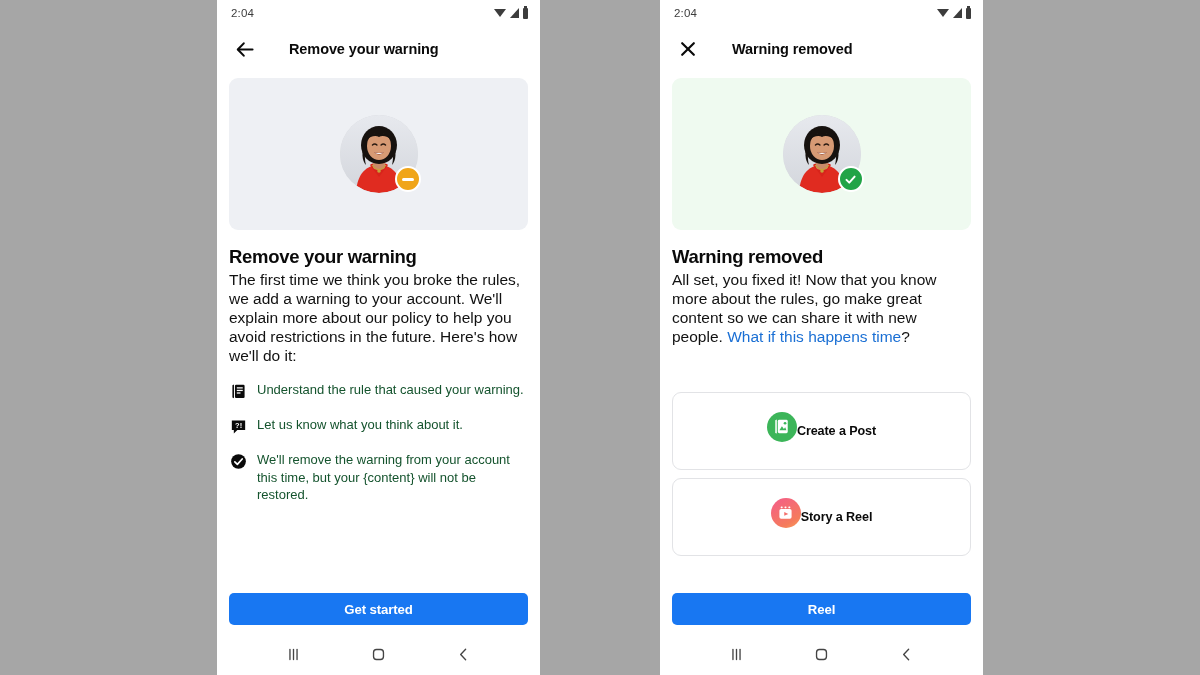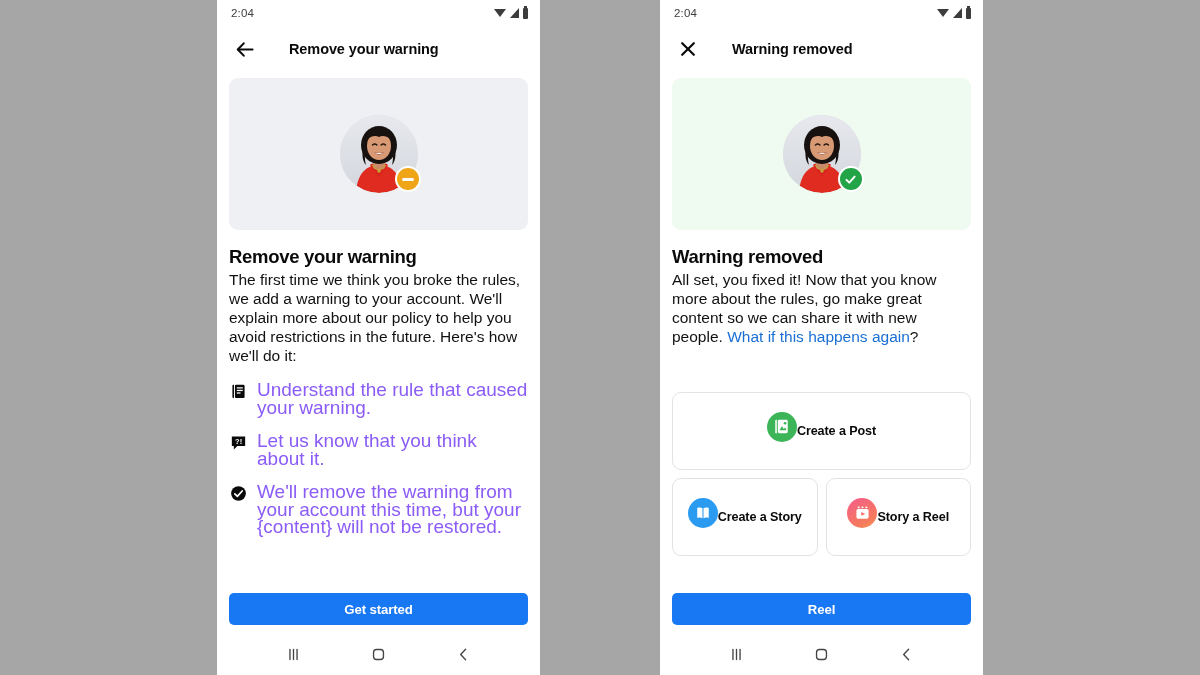--- a/index.html
+++ b/index.html
@@ -164,23 +164,23 @@
   .bullet-ic {
     width: 18px; height: 18px;
     flex: 0 0 18px;
     margin-top: 1px;
     display: flex;
     align-items: center;
     justify-content: center;
   }
   .bullet-ic svg { display: block; }
   .bullet-txt {
-    font-size: 19px;
+    font-size: 13px;
     line-height: 17.5px;
-    color: #8b5cf6;
+    color: #14532d;
   }
   
   .cards {
     margin: 9px 12px 0 12px;
   }
   .card {
     background: #ffffff;
     border: 1px solid #e2e3e6;
     border-radius: 9px;
     display: flex;
@@ -351,21 +351,21 @@
           <span class="bullet-txt">Understand the rule that caused your warning.</span>
         </div>
 
         <div class="bullet">
           <span class="bullet-ic">
             <svg width="17" height="17" viewBox="0 0 24 24">
               <path d="M2.6 3.4 h18.8 v13.6 h-11 l-5 4.8 v-4.8 h-2.8 z" fill="#0a0a0a"></path>
               <text x="7.2" y="14.2" font-family="Liberation Sans, sans-serif" font-size="10.5" font-weight="bold" fill="#ffffff">?!</text>
             </svg>
           </span>
-          <span class="bullet-txt">Let us know that you think about it.</span>
+          <span class="bullet-txt">Let us know what you think about it.</span>
         </div>
 
         <div class="bullet">
           <span class="bullet-ic">
             <svg width="17" height="17" viewBox="0 0 24 24">
               <circle cx="12" cy="12" r="10.4" fill="#0a0a0a"></circle>
               <polyline points="6.8,12.4 10.4,16 17.2,8.4" fill="none" stroke="#ffffff" stroke-width="2.4" stroke-linecap="round" stroke-linejoin="round"></polyline>
             </svg>
           </span>
           <span class="bullet-txt">We'll remove the warning from your account this time, but your {content} will not be restored.</span>
@@ -457,48 +457,39 @@
         <div class="badge badge-check">
           <svg width="15" height="15" viewBox="0 0 24 24" fill="none" stroke="#ffffff" stroke-width="3.2" stroke-linecap="round" stroke-linejoin="round">
             <polyline points="5.6,12.6 10,17 18.6,7.4"></polyline>
           </svg>
         </div>
       </div>
     </div>
 
     <div class="content">
       <div class="heading">Warning removed</div>
-      <div class="body-text"><span>All set, you fixed it! Now that you know more about the rules, go make great content so we can share it with new people. </span><span class="lnk">What if this happens again</span><span>?</span></div>
+      <div class="body-text"><span>All set, you fixed it! Now that you know more about the rules, go make great content so we can share it with new people. </span><span class="lnk">What if this happens time</span><span>?</span></div>
     </div>
 
     <div class="cards">
 
       <div class="card card-wide">
         <span class="card-ic ic-post">
           <svg width="17" height="17" viewBox="0 0 24 24">
             <path d="M3.2 3 L5.4 2.1 L5.4 21.9 L3.2 21 Z" fill="#ffffff"></path>
             <rect x="6.8" y="2.6" width="14" height="18.8" rx="2" fill="#ffffff"></rect>
             <path d="M9 17.4 L12.6 11.6 L15.4 15.4 L17.2 13 L19 17.4 Z" fill="#3cb559"></path>
             <circle cx="17" cy="7.4" r="1.9" fill="#3cb559"></circle>
           </svg>
         </span>
         <span class="card-label">Create a Post</span>
       </div>
 
       <div class="card-row">
 
-        <div class="card card-half">
-          <span class="card-ic ic-story">
-            <svg width="16" height="16" viewBox="0 0 24 24">
-              <path d="M3.4 4.4 C6.4 3.2 9.2 3.6 11.2 5 L11.2 20 C9.2 18.6 6.4 18.2 3.4 19.4 Z" fill="#ffffff"></path>
-              <path d="M20.6 4.4 C17.6 3.2 14.8 3.6 12.8 5 L12.8 20 C14.8 18.6 17.6 18.2 20.6 19.4 Z" fill="#ffffff"></path>
-            </svg>
-          </span>
-          <span class="card-label">Create a Story</span>
-        </div>
 
         <div class="card card-half">
           <span class="card-ic ic-reel">
             <svg width="17" height="17" viewBox="0 0 24 24">
               <rect x="3.4" y="7.2" width="17.2" height="13.6" rx="2.4" fill="#ffffff"></rect>
               <polygon points="10.2,11.4 16,14 10.2,16.6" fill="#f4706c"></polygon>
               <rect x="5.2" y="3.4" width="2.8" height="2.6" rx="1" fill="#ffffff"></rect>
               <rect x="10.6" y="3.4" width="2.8" height="2.6" rx="1" fill="#ffffff"></rect>
               <rect x="16" y="3.4" width="2.8" height="2.6" rx="1" fill="#ffffff"></rect>
             </svg>

